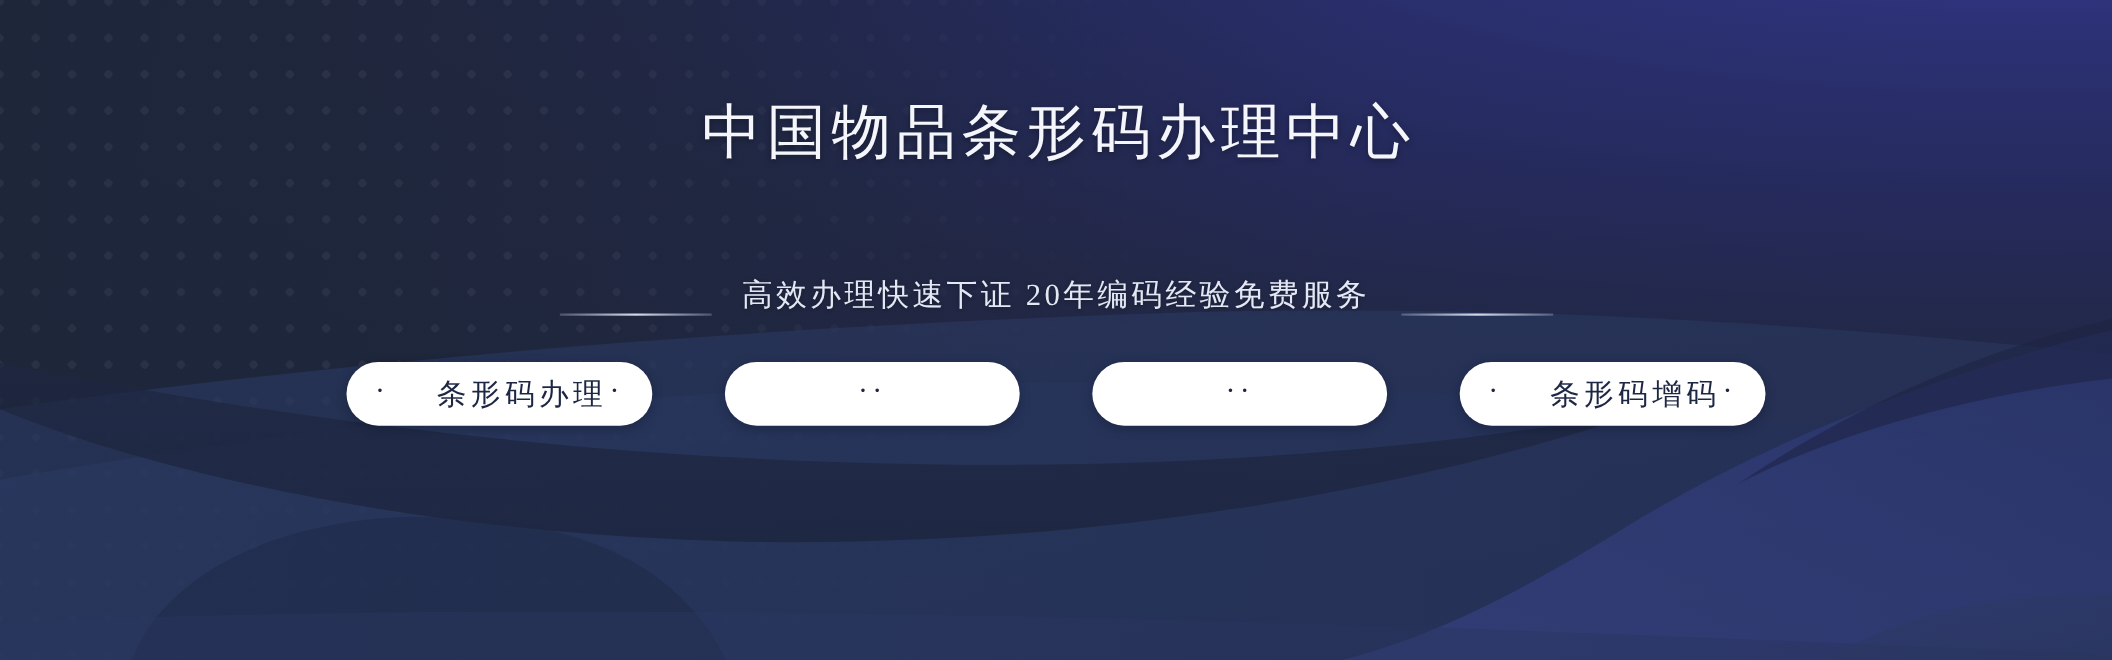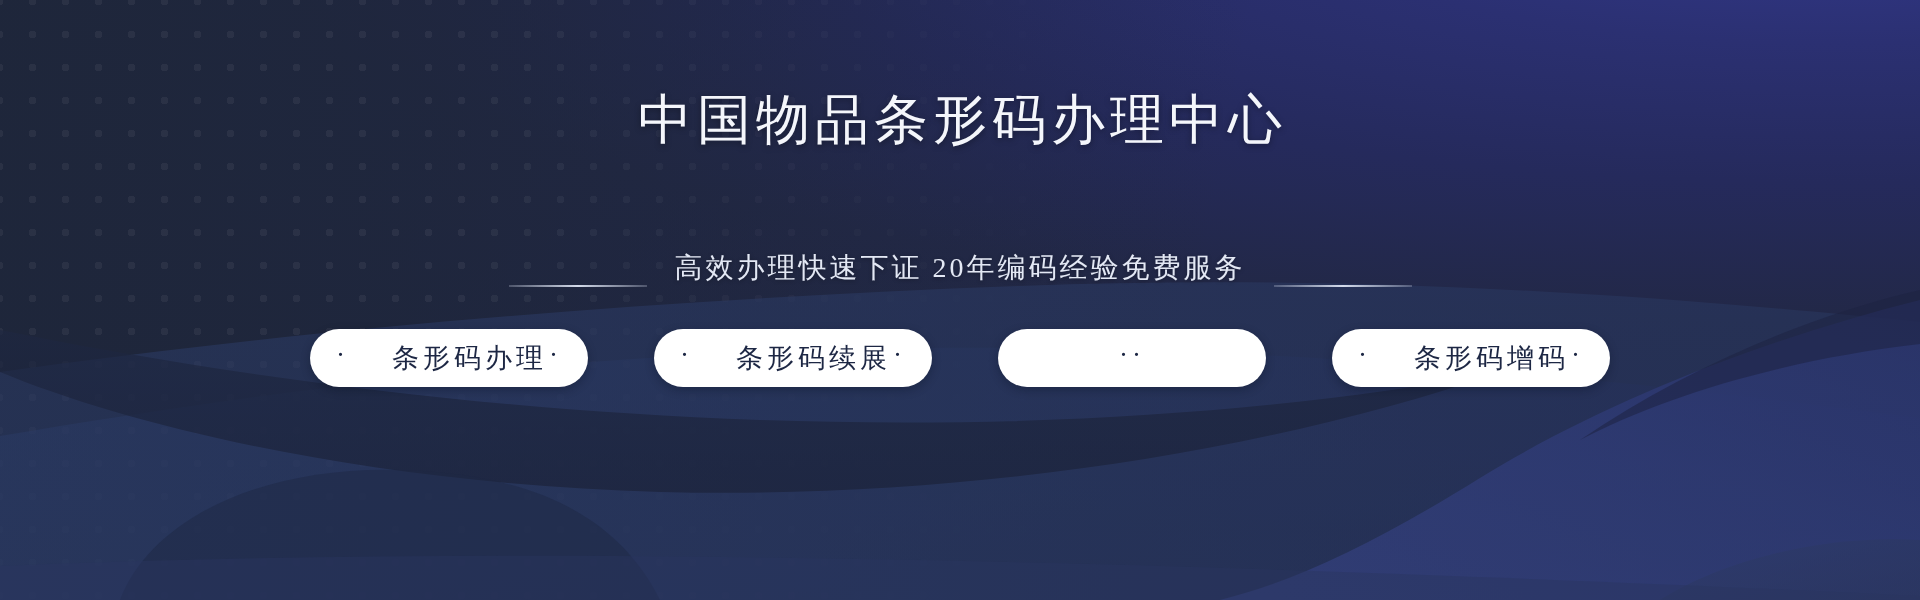--- a/index.html
+++ b/index.html
@@ -195,21 +195,20 @@
     <div class="pill-row">
 
       <div class="pill">
         <span class="dot">·</span>
         <span class="pill-label">条形码办理</span>
         <span class="dot">·</span>
       </div>
 
       <div class="pill">
         <span class="dot">·</span>
-        <span class="pill-label">条形码续展</span>
         <span class="dot">·</span>
       </div>
 
       <div class="pill">
         <span class="dot">·</span>
         <span class="dot">·</span>
       </div>
 
       <div class="pill">
         <span class="dot">·</span>

